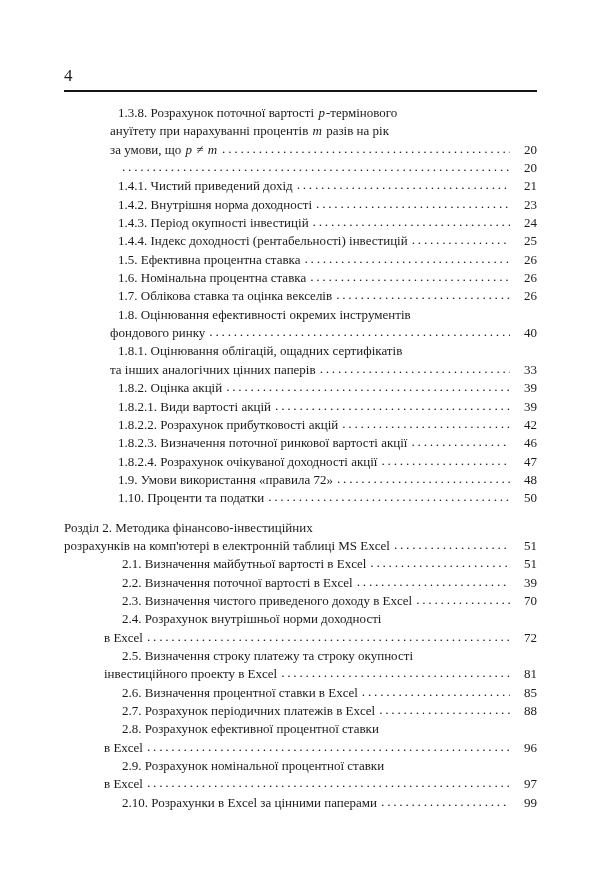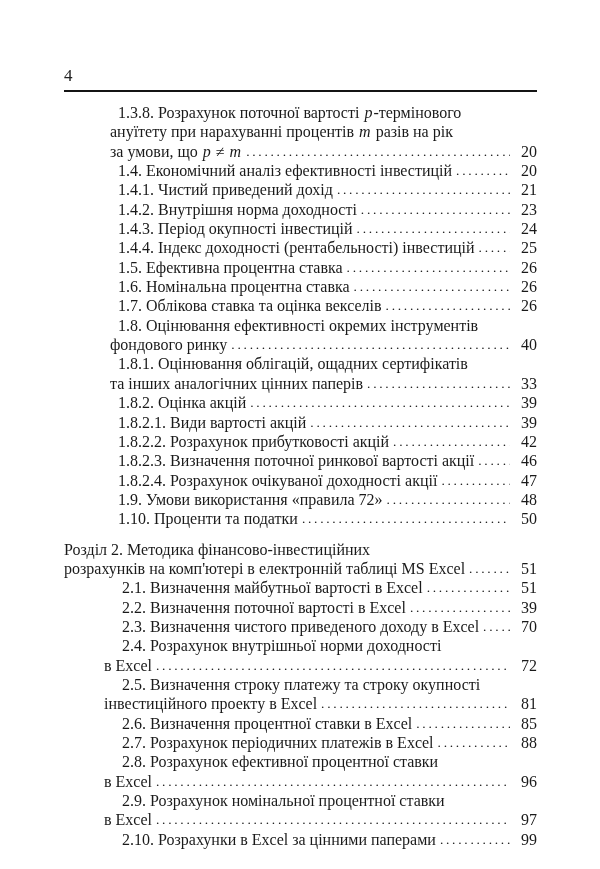--- a/index.html
+++ b/index.html
@@ -40,21 +40,21 @@
   }
   .toc {
     position: absolute;
     left: 64px;
     top: 104px;
     width: 473px;
   }
   .entry {
     display: flex;
     align-items: baseline;
-    font-size: 16px;
+    font-size: 13px;
     line-height: 18.35px;
     white-space: nowrap;
   }
   
   .lvl-a      { padding-left: 54px; }   
   .lvl-a-cont { padding-left: 46px; }   
   .lvl-b      { padding-left: 0px;  }   
   .lvl-c      { padding-left: 58px; }   
   .lvl-c-cont { padding-left: 40px; justify-content: center; }   
 
@@ -113,21 +113,20 @@
         <span class="txt">ануїтету при нарахуванні процентів <em class="sym">m</em> разів на рік</span>
         <span class="leader"></span>
         <span class="pageno"></span>
       </div>
       <div class="entry lvl-a-cont">
         <span class="txt">за умови, що <em class="sym">p</em> ≠ <em class="sym">m</em></span>
         <span class="leader"></span>
         <span class="pageno">20</span>
       </div>
       <div class="entry lvl-a">
-        <span class="txt">1.4. Економічний аналіз ефективності інвестицій</span>
         <span class="leader"></span>
         <span class="pageno">20</span>
       </div>
       <div class="entry lvl-a">
         <span class="txt">1.4.1. Чистий приведений дохід</span>
         <span class="leader"></span>
         <span class="pageno">21</span>
       </div>
       <div class="entry lvl-a">
         <span class="txt">1.4.2. Внутрішня норма доходності</span>

